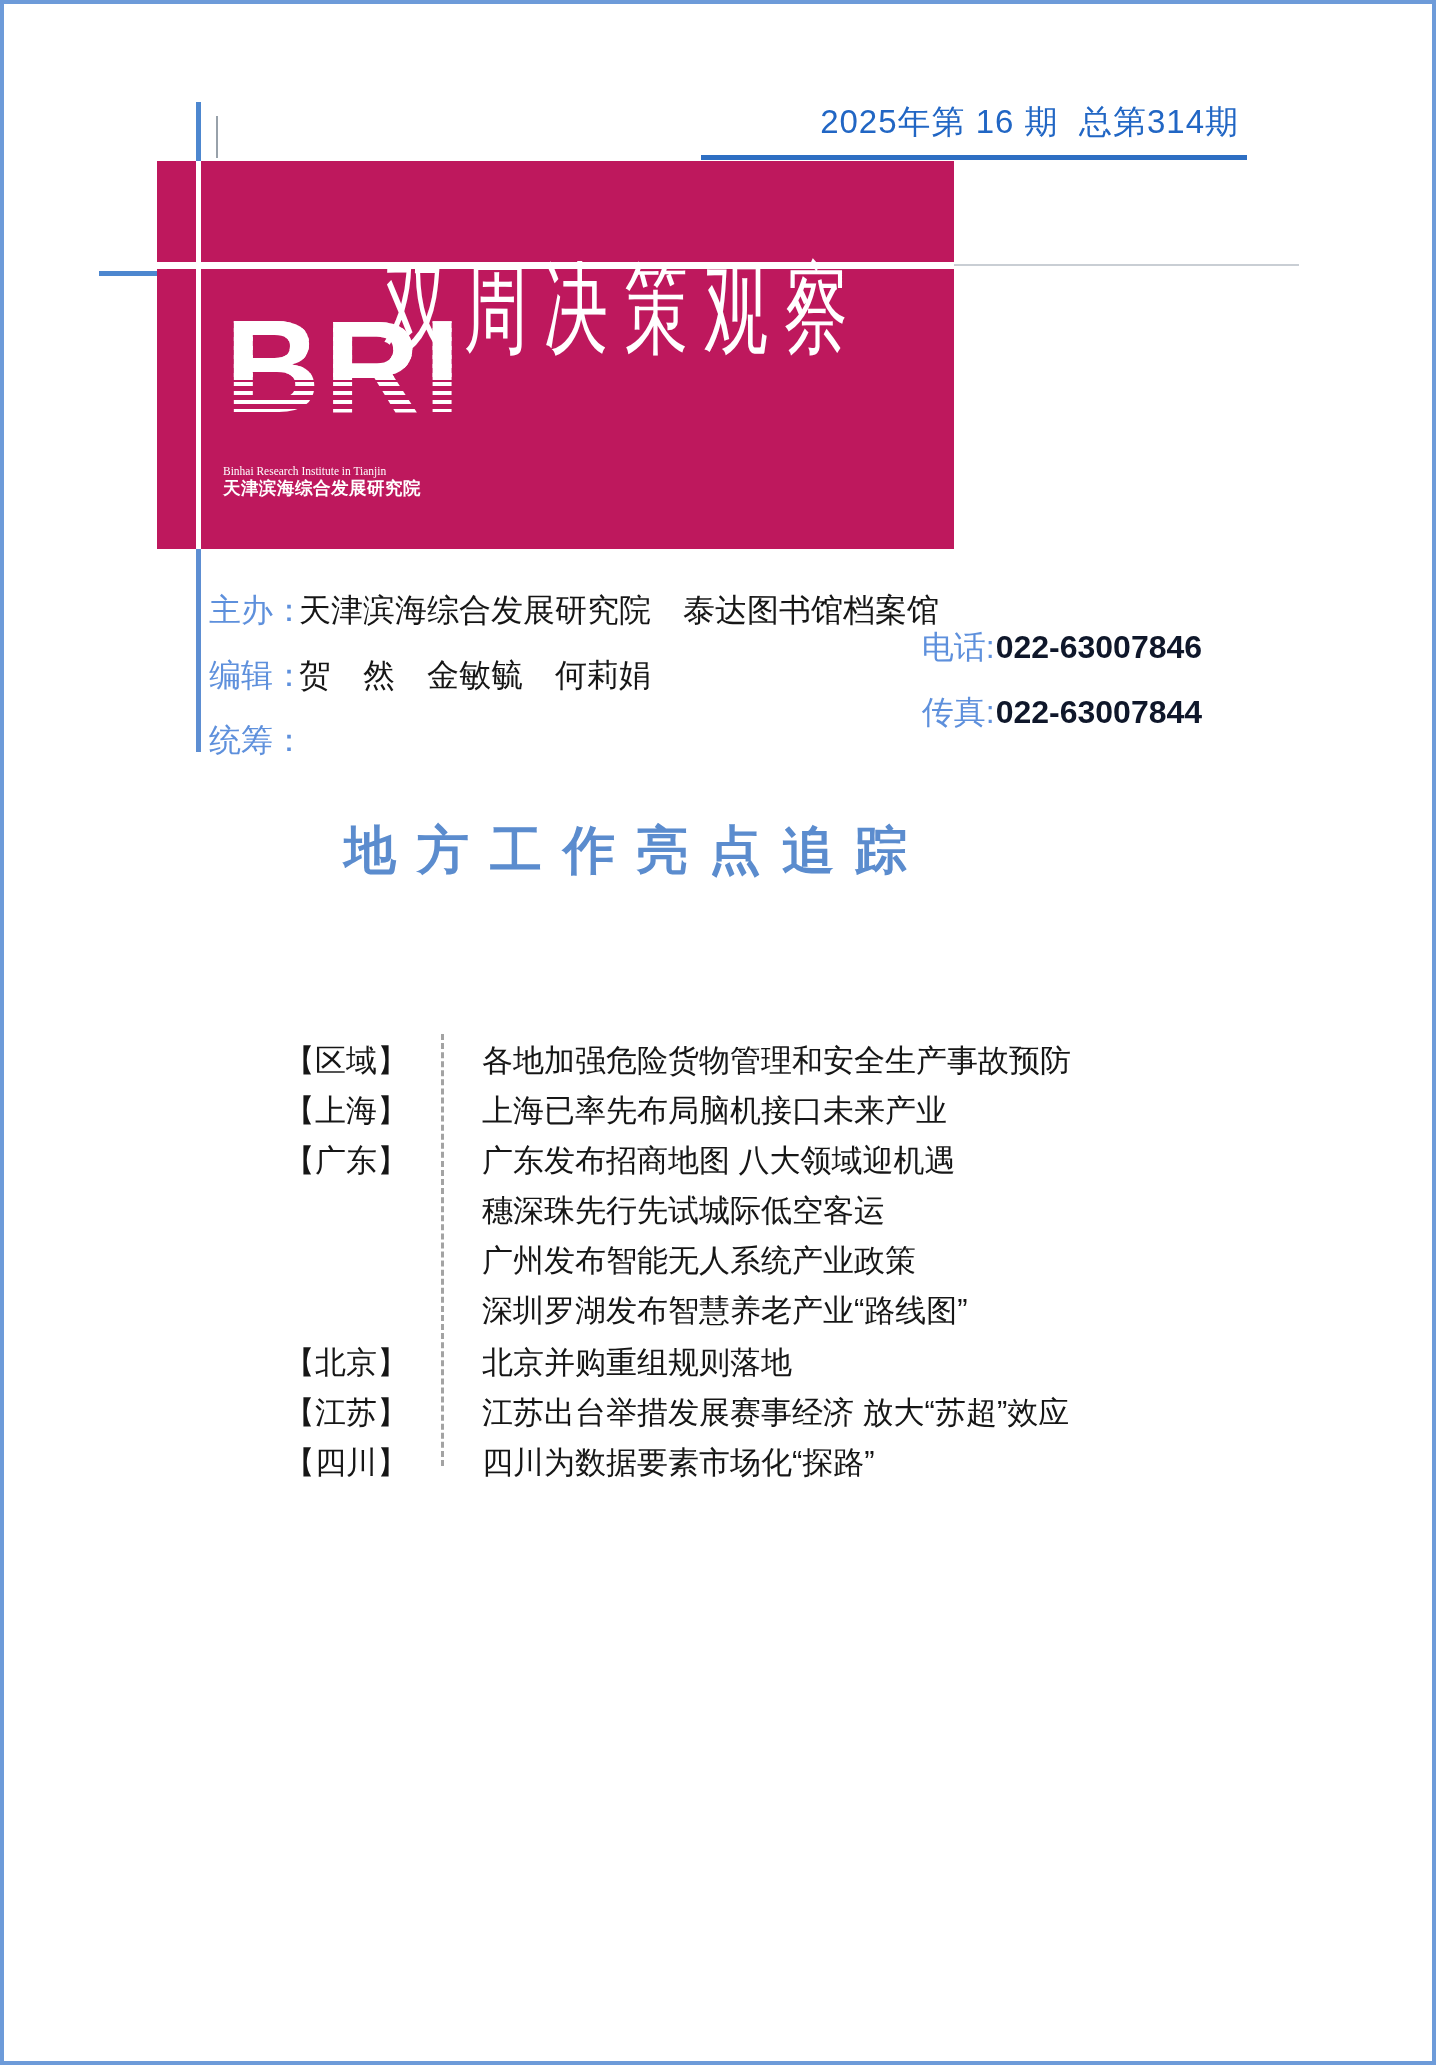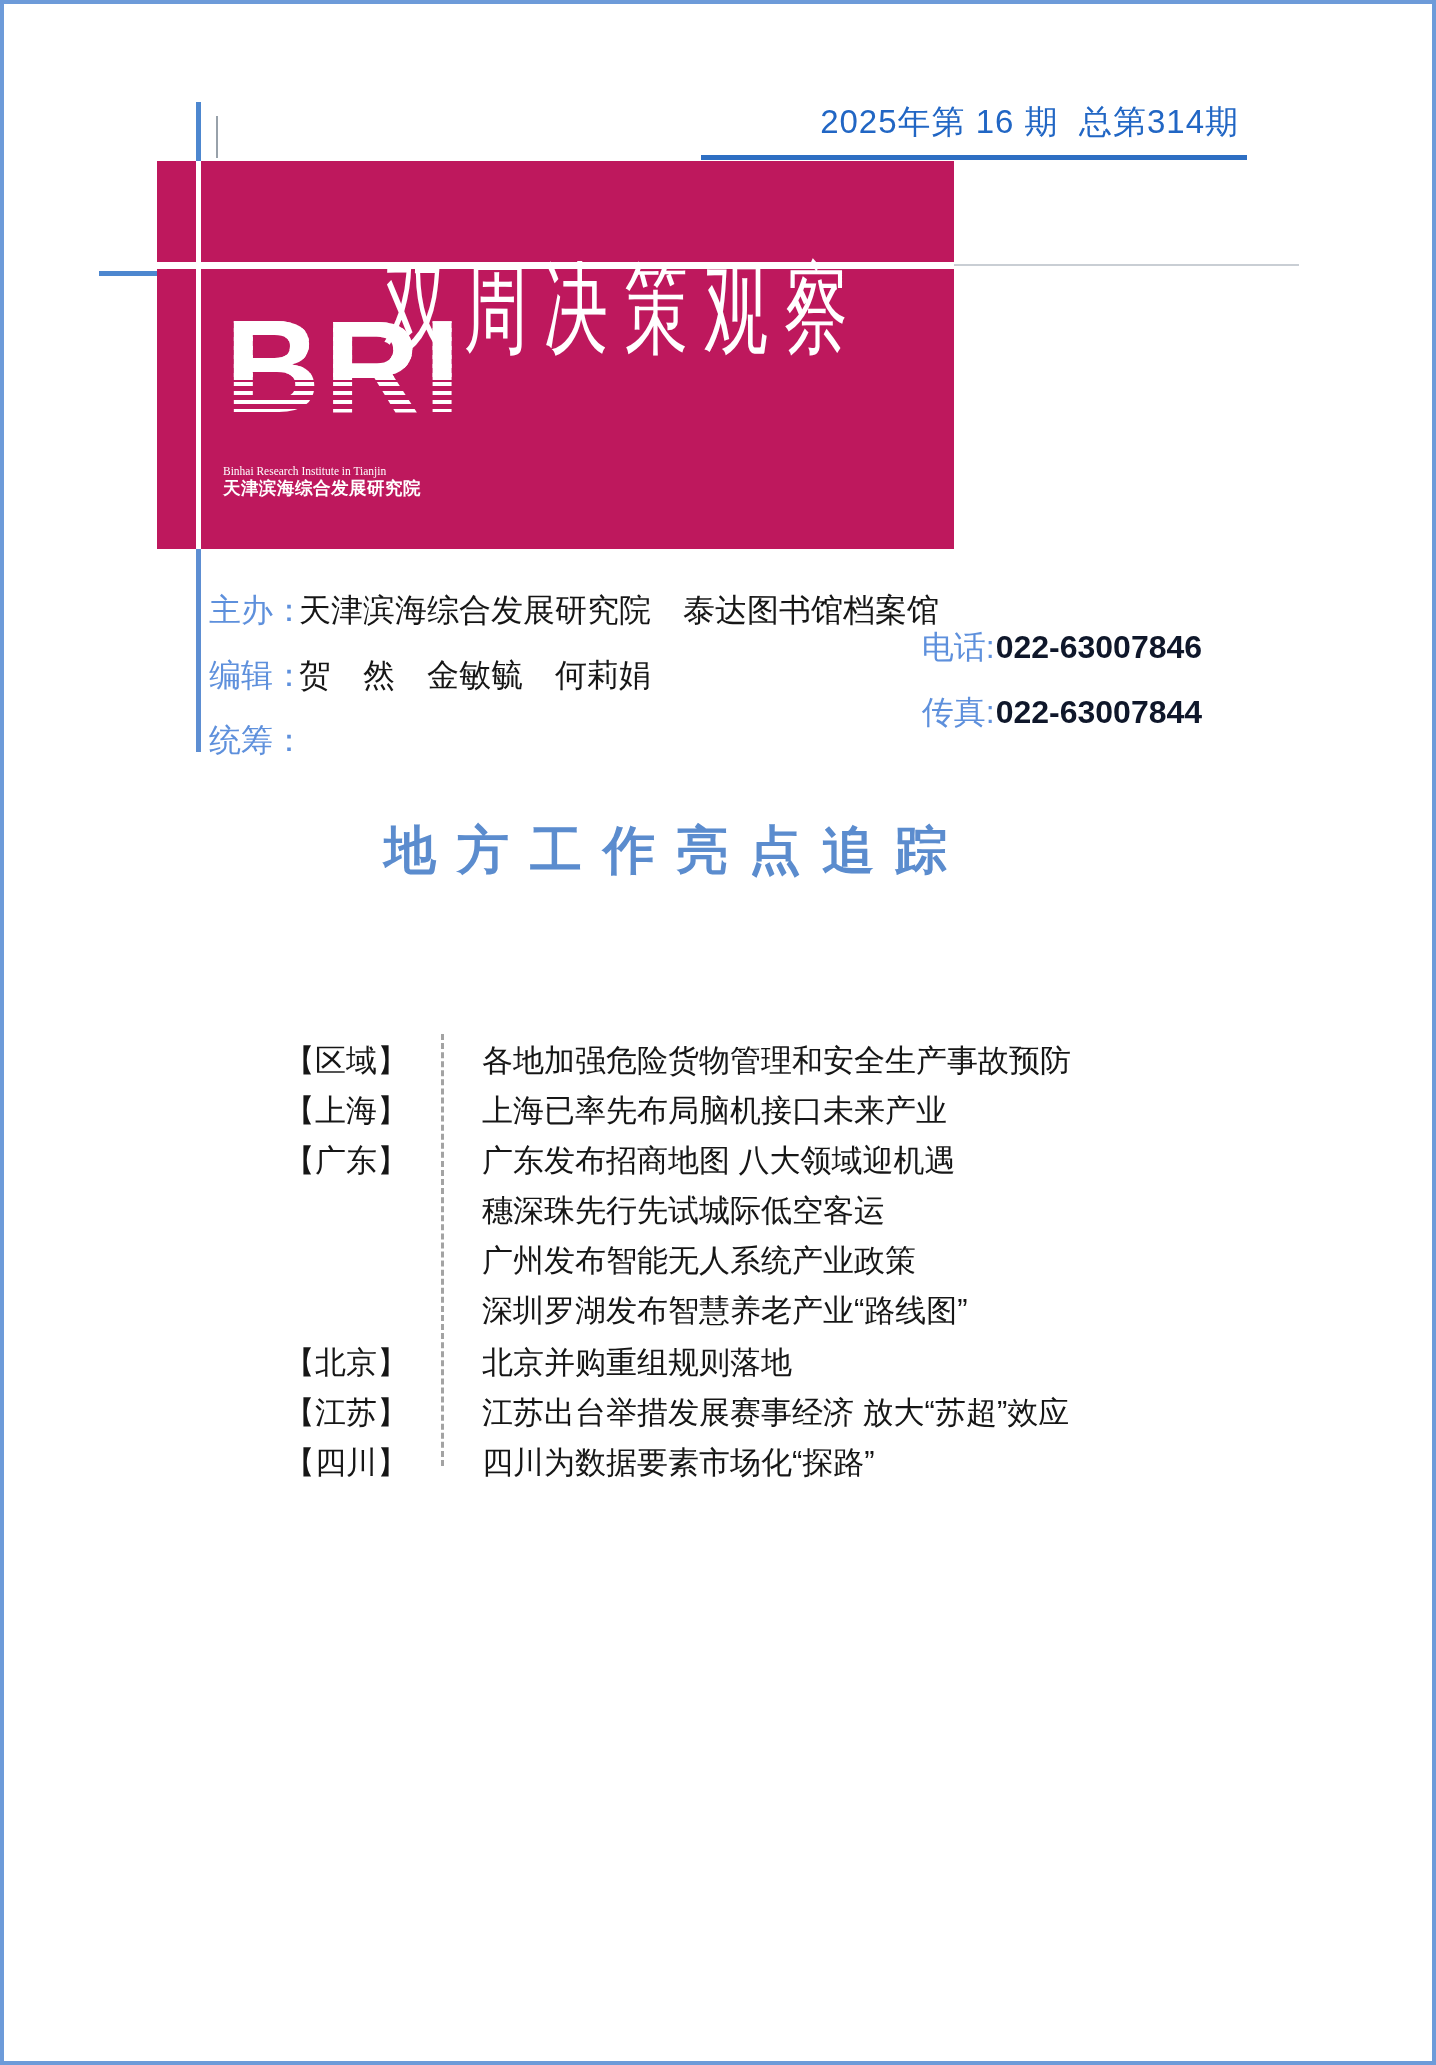--- a/index.html
+++ b/index.html
@@ -92,21 +92,20 @@
 
   
   .section-title {
     left:340px; top:818px;
     font-family:"Liberation Serif", serif;
     font-weight:bold;
     font-size:52px; line-height:58px;
     letter-spacing:4px;
     color:#5b8cce;
     white-space:pre;
-    margin-left:40px;
   }
 
   
   .toc-dash {
     left:437px; top:1030px; height:432px; width:0;
     border-left:3px dashed #a3a3a3;
   }
   .toc-row { left:0; top:0; width:100%; height:50px; font-size:31px; }
   .toc-label { position:absolute; left:280px; white-space:pre; }
   .toc-text  { position:absolute; left:478px; white-space:pre; }

